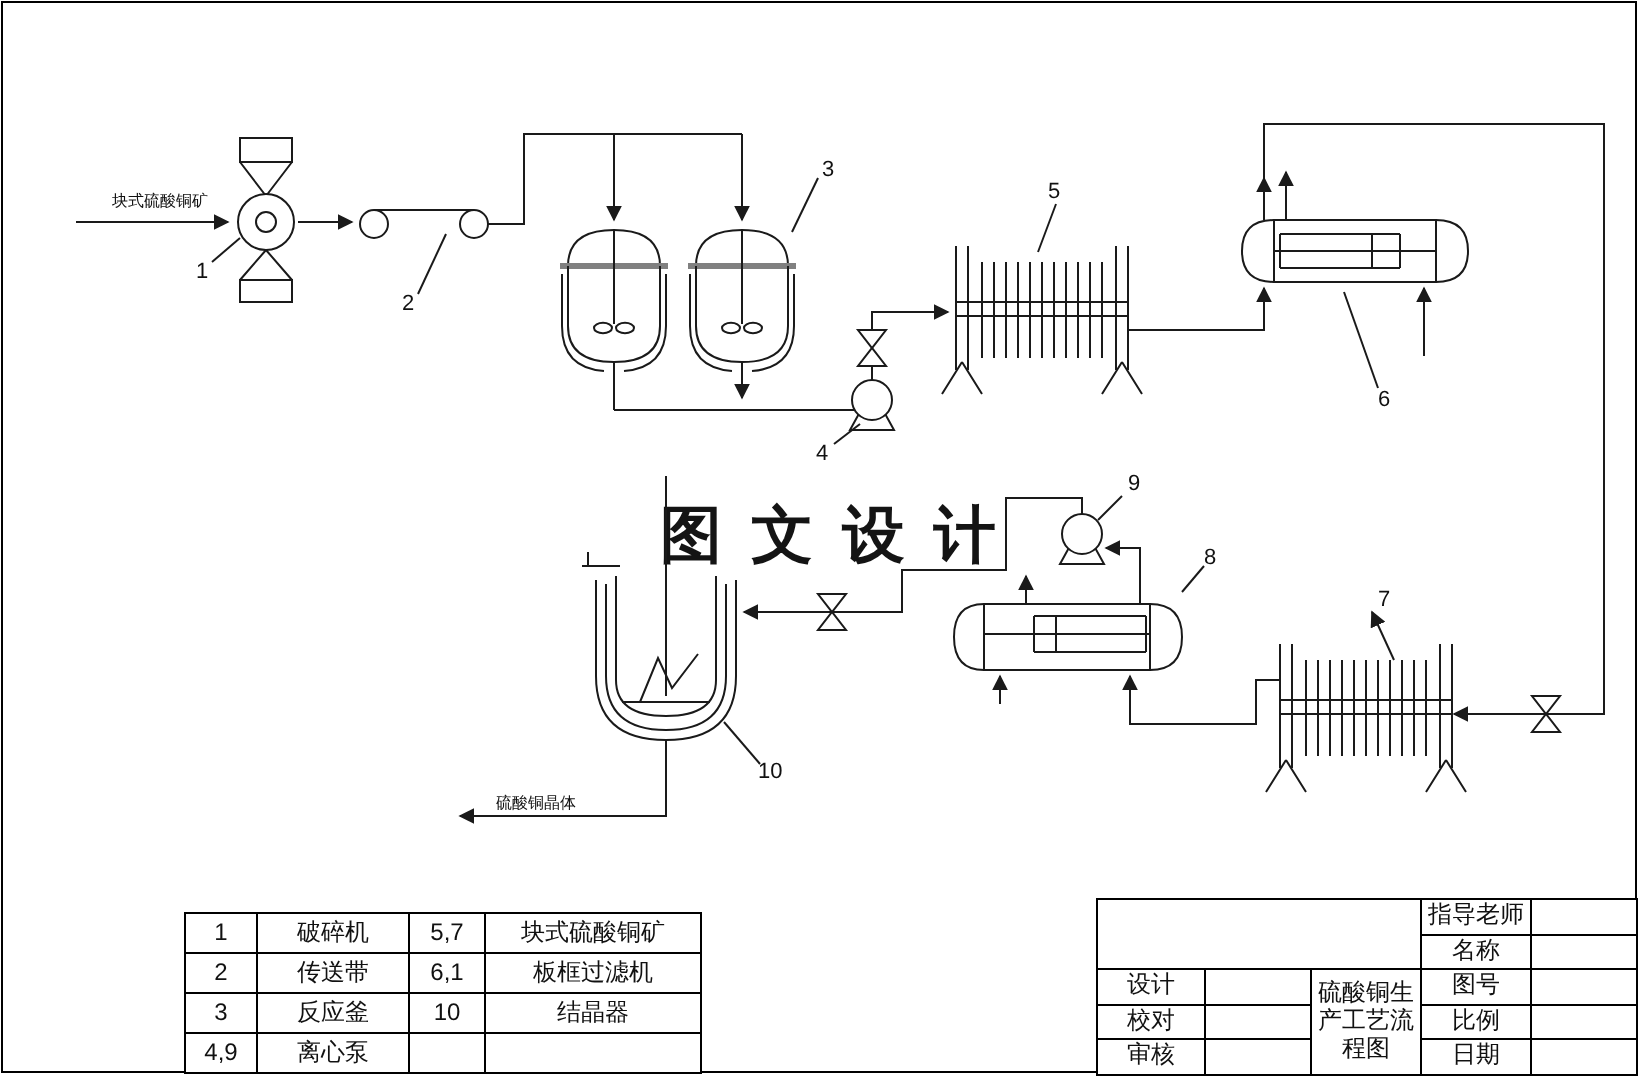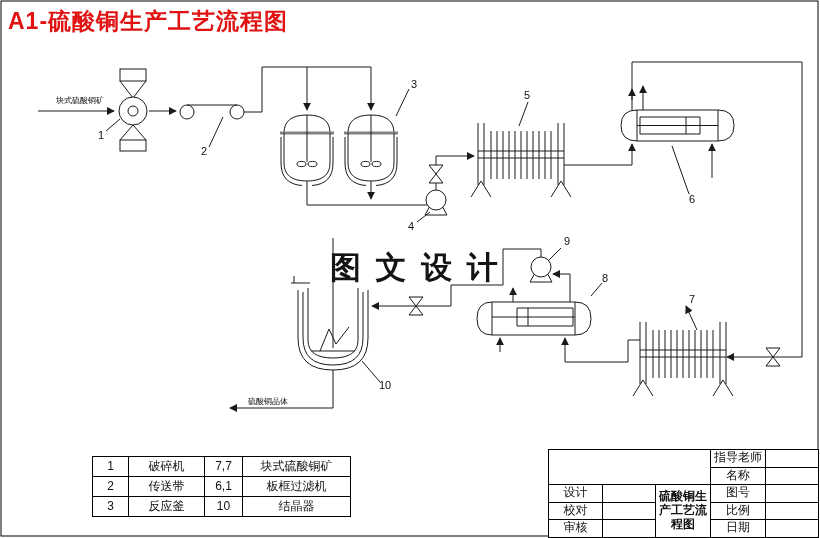--- a/index.html
+++ b/index.html
@@ -15,21 +15,21 @@
   }
   table.blk{border-collapse:collapse;position:absolute;table-layout:fixed;background:#fff;}
   table.blk td{
     border:1px solid #000;font-size:12px;color:#111;text-align:center;
     vertical-align:middle;padding:0;overflow:hidden;line-height:1.15;
   }
   .legend{left:92px;top:456px;width:258px;}
   .legend td{height:19px;}
   .tblock{left:548px;top:449px;width:270px;}
   .tblock td{height:16.5px;}
-  .mid-title{font-size:12px;padding:0 2px;font-weight:bold;}
+  .mid-title{font-size:12px;padding:0 2px;}
 </style>
 </head>
 <body>
 
 <div class="sheet">
 
   <svg width="820" height="538" viewBox="0 0 820 538">
     <defs>
       <marker id="arr" viewBox="0 0 10 10" refX="9" refY="5" markerWidth="8" markerHeight="8" orient="auto">
         <path d="M0,0 L10,5 L0,10 z" fill="#1a1a1a"></path>
@@ -169,47 +169,52 @@
       <text x="689" y="303">7</text>
       <text x="602" y="282">8</text>
       <text x="564" y="245">9</text>
       <text x="379" y="389">10</text>
     </g>
 
     <text x="56" y="103" font-size="8" fill="#111">块式硫酸铜矿</text>
     <text x="248" y="404" font-size="8" fill="#111">硫酸铜晶体</text>
   </svg>
 
-  <div class="drawing-title">A1-硫酸铜生产工艺流程图</div>
 
   <table class="blk legend">
     <colgroup>
         <col style="width:36px">
         <col style="width:76px">
         <col style="width:38px">
         <col style="width:108px">
       </colgroup>
     <tbody>
         <tr>
       <td>1</td>
       <td>破碎机</td>
-      <td>7,7</td>
+      <td>5,7</td>
       <td>块式硫酸铜矿</td>
     </tr>
     <tr>
       <td>2</td>
       <td>传送带</td>
       <td>6,1</td>
       <td>板框过滤机</td>
     </tr>
     <tr>
       <td>3</td>
       <td>反应釜</td>
       <td>10</td>
       <td>结晶器</td>
+    </tr>
+    <tr>
+      <td>4,9</td>
+      <td>离心泵</td>
+      <td></td>
+      <td></td>
     </tr>
   </tbody>
     </table>
 
   <table class="blk tblock">
     <colgroup>
         <col style="width:54px">
         <col style="width:53px">
         <col style="width:55px">
         <col style="width:55px">

